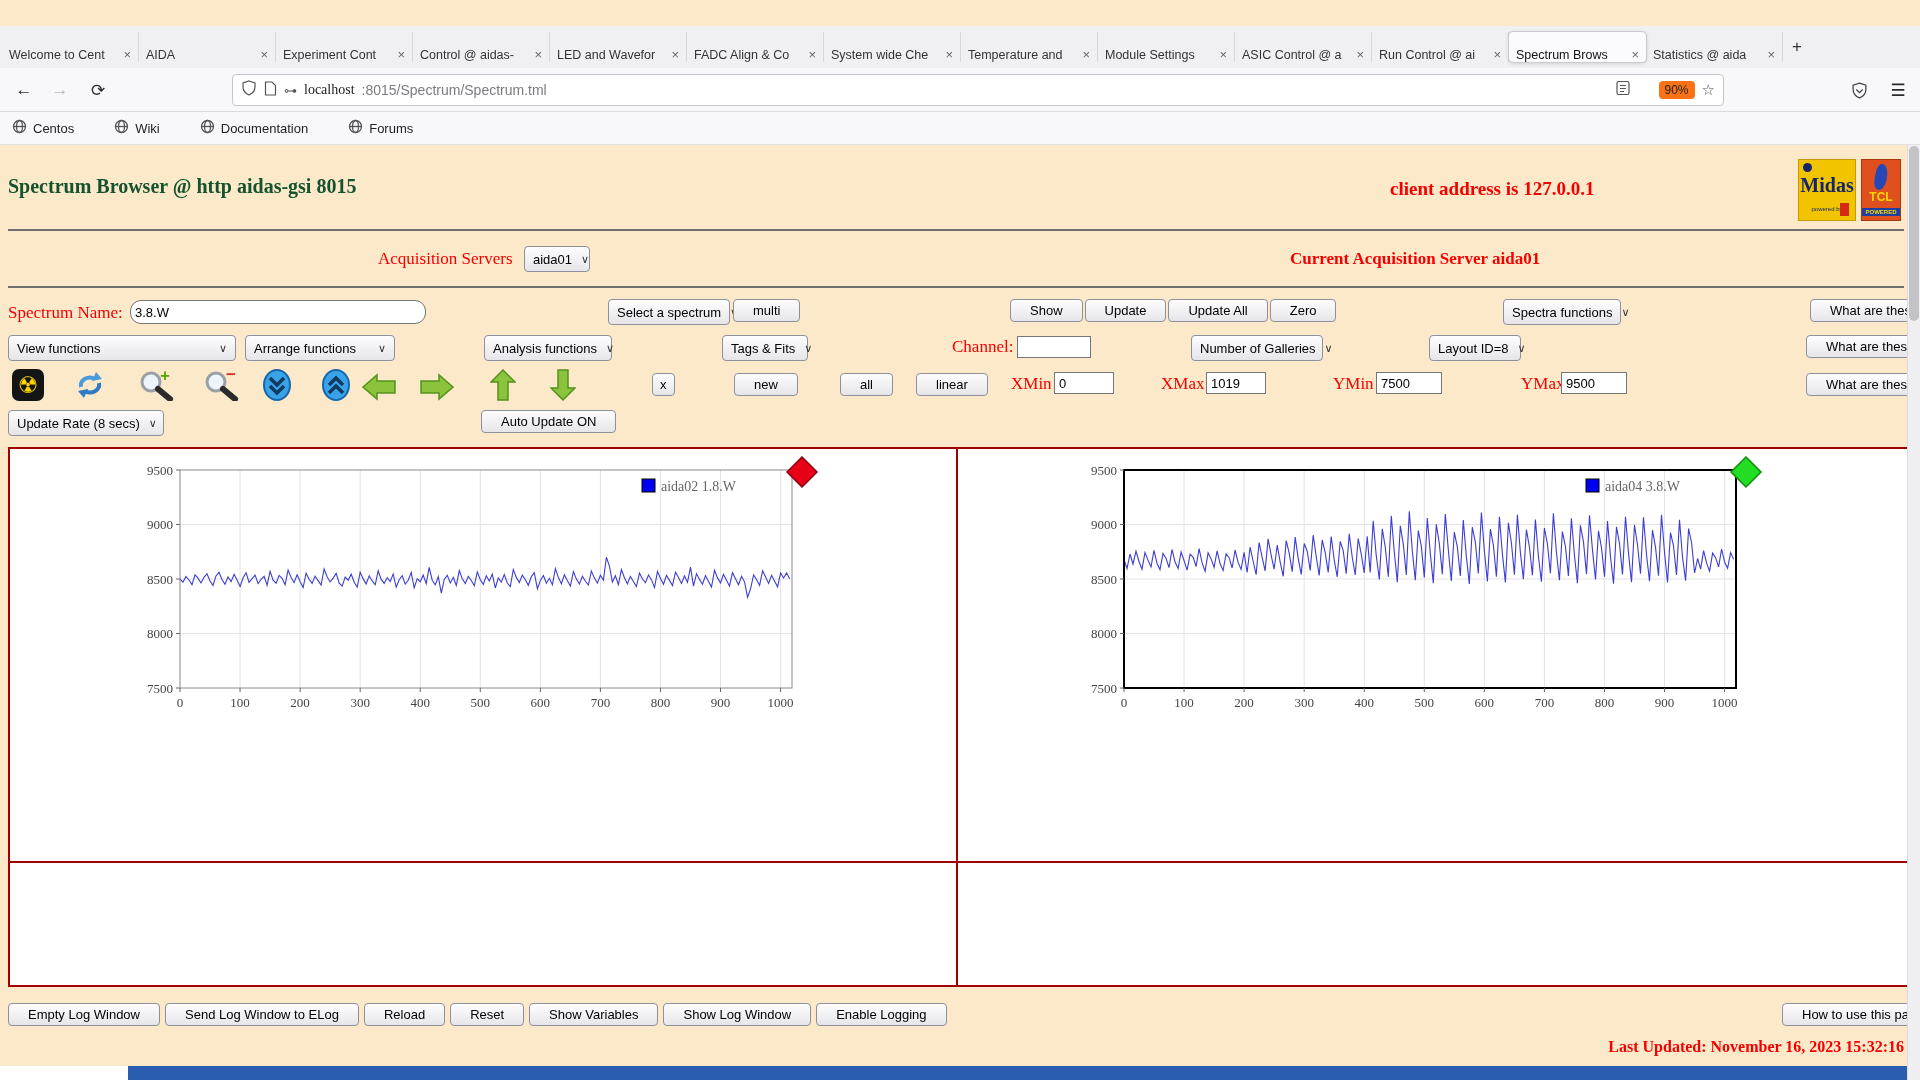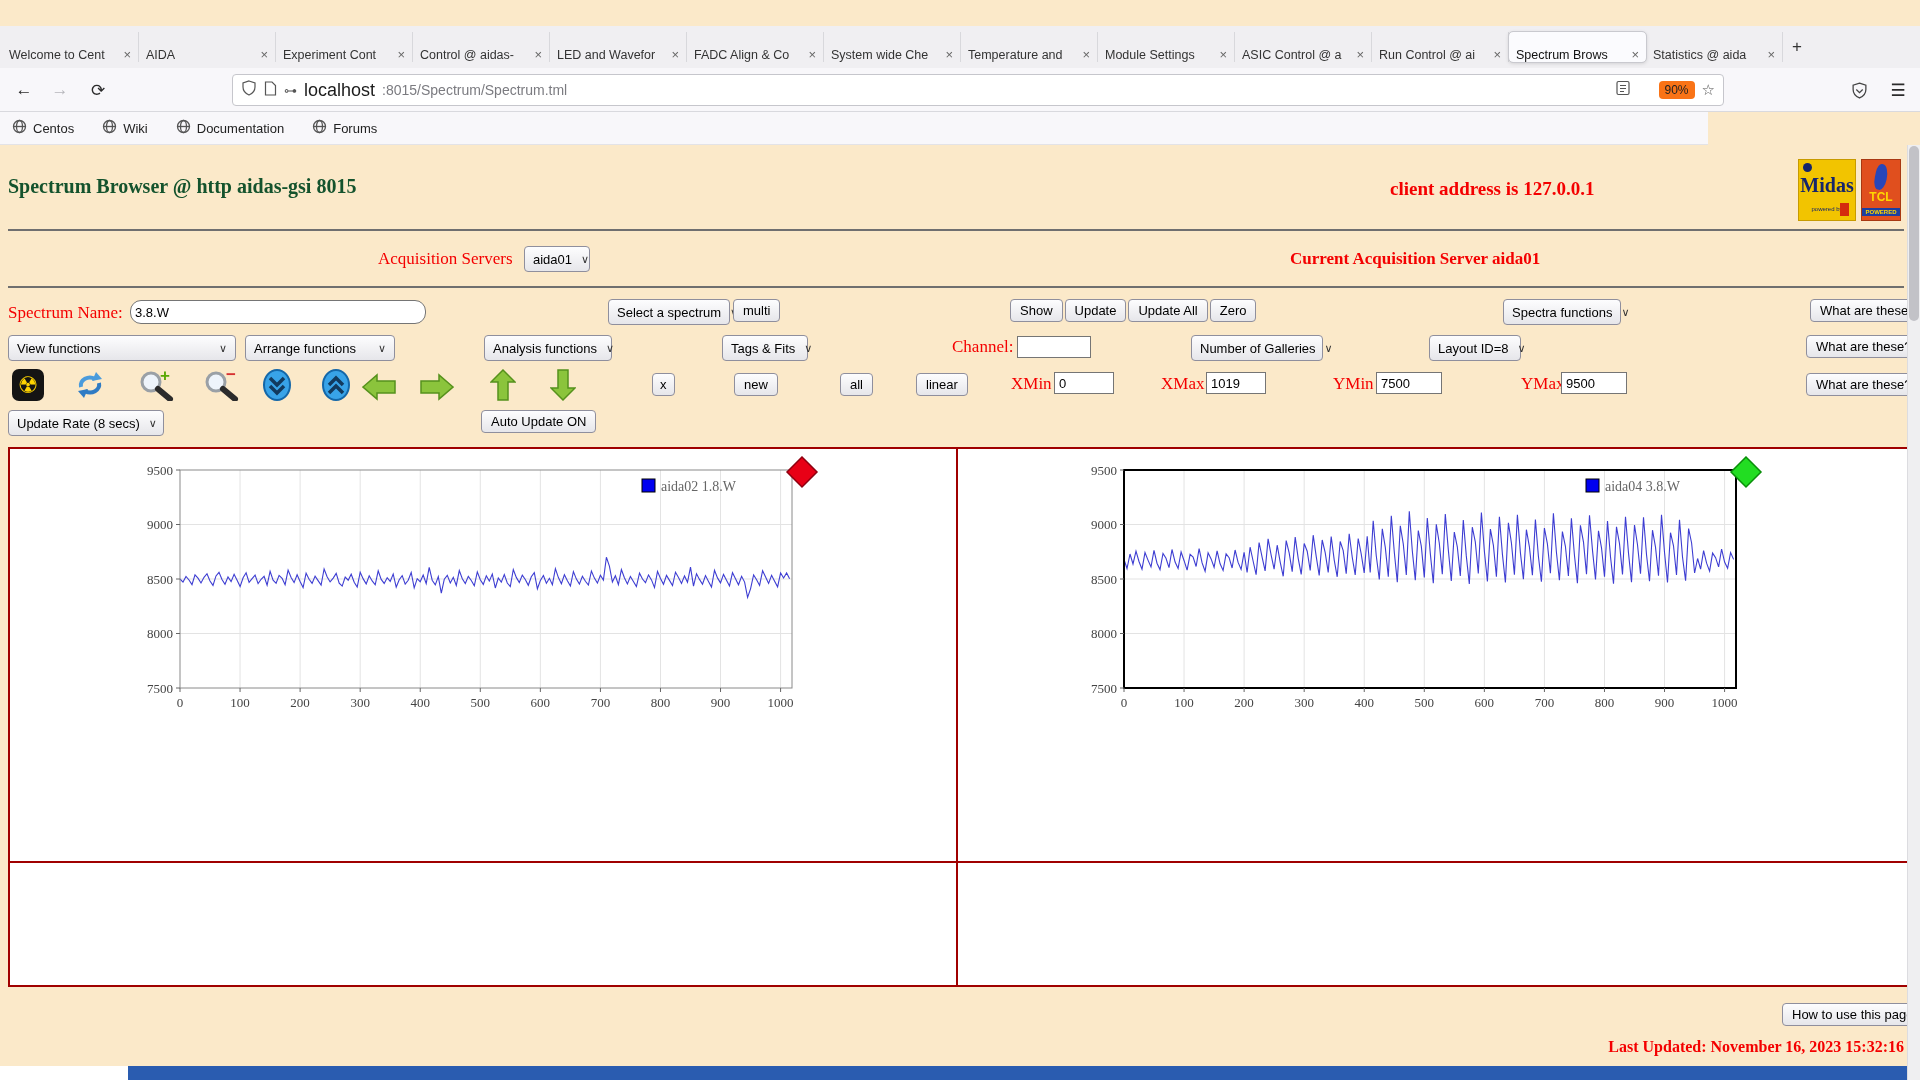--- a/index.html
+++ b/index.html
@@ -14,37 +14,37 @@
   .tab{width:137px;height:30px;margin-top:6px;display:flex;align-items:flex-end;padding:0 7px;box-sizing:border-box;font-size:12.5px;color:#333;border-radius:4px;position:relative;}
   .tab:not(.active){border-right:1px solid #d8d8dc;border-radius:0;}
   .tab.active{background:#fbfbfe;outline:1px solid #c9c9cf;box-shadow:0 1px 4px rgba(0,0,0,.18);color:#111;}
   .tab-label{flex:1;overflow:hidden;white-space:nowrap;}
   .tab-close{color:#666;font-size:13px;padding-left:4px;}
   .newtab{width:28px;height:28px;margin-top:7px;display:flex;align-items:center;justify-content:center;font-size:17px;color:#333;}
   .navbar{position:absolute;left:0;top:68px;width:1920px;height:44px;background:#f8f7fa;border-bottom:1px solid #d9d9de;box-sizing:border-box;}
   .navbtn{position:absolute;top:8px;width:28px;height:28px;display:flex;align-items:center;justify-content:center;font-size:17px;color:#2b2b2b;border-radius:4px;}
   .navbtn.disabled{color:#b6b6bb;}
   .urlbox{position:absolute;left:232px;top:6px;width:1492px;height:32px;background:#fff;border:1px solid #c6c6cc;border-radius:4px;display:flex;align-items:center;padding:0 8px;box-sizing:border-box;gap:7px;}
-  .url-host{font-size:18px;color:#1b1b1b;}
+  .url-host{font-size:14px;color:#1b1b1b;font-family:Liberation Serif, serif;}
   .url-path{font-size:14px;color:#7b7b80;}
   .url-spacer{flex:1;}
   .zoom-badge{background:#f97316;border-radius:4px;font-size:12px;padding:2px 6px;color:#222;margin-left:22px;}
   .url-star{font-size:15px;color:#555;}
   .key-glyph{font-size:13px;color:#555;}
-  .bookmarksbar{position:absolute;left:0;top:112px;width:1708px;height:33px;background:#f8f7fa;border-bottom:1px solid #e3e3e7;display:flex;align-items:center;gap:28px;padding-left:12px;box-sizing:border-box;}
+  .bookmarksbar{position:absolute;left:0;top:112px;width:1920px;height:33px;background:#f8f7fa;border-bottom:1px solid #e3e3e7;display:flex;align-items:center;gap:40px;padding-left:12px;box-sizing:border-box;}
   .bm{display:flex;align-items:center;gap:6px;font-size:13px;color:#222;}
   
   .page{position:absolute;left:0;top:145px;width:1920px;height:935px;background:#fbe9c9;}
   .abs{position:absolute;}
   .ptitle{position:absolute;font:bold 20px "Liberation Serif",serif;color:#14532d;}
   .pclient{position:absolute;font:bold 19px "Liberation Serif",serif;color:#f40000;}
   .rlab{position:absolute;font:17px "Liberation Serif",serif;color:#f40000;white-space:nowrap;}
   .rlab.b{font-weight:bold;}
   .hrline{position:absolute;left:8px;right:16px;height:2px;background:#6f6f6f;}
-  .btn{display:inline-block;background:linear-gradient(#fdfdfe,#e6e6ea);border:1px solid #8f8f9d;border-radius:4px;padding:3px 9px;font:13px "Liberation Sans",sans-serif;color:#000;white-space:nowrap;}
+  .btn{display:inline-block;background:linear-gradient(#fdfdfe,#e6e6ea);border:1px solid #8f8f9d;border-radius:4px;padding:3px 19px;font:13px "Liberation Sans",sans-serif;color:#000;white-space:nowrap;}
   .sel{display:inline-flex;align-items:center;background:linear-gradient(#fdfdfe,#e6e6ea);border:1px solid #8f8f9d;border-radius:4px;height:26px;padding:0 8px;font:13px "Liberation Sans",sans-serif;box-sizing:border-box;white-space:nowrap;}
   .sel::after{content:"∨";margin-left:auto;padding-left:9px;font-size:11px;color:#333;}
   .sel .sel-val{flex:1;}
   .inp{position:absolute;background:#fff;border:1px solid #757575;height:24px;font:13px "Liberation Sans",sans-serif;padding:0 4px;box-sizing:border-box;}
   .grid-table{position:absolute;left:8px;top:302px;width:1904px;height:540px;border:2px solid #a00000;box-sizing:border-box;background:#fff;}
   .grid-v{position:absolute;left:946px;top:0;bottom:0;width:2px;background:#a00000;}
   .grid-h{position:absolute;left:0;right:0;top:412px;height:2px;background:#a00000;}
   .botbtns{position:absolute;left:8px;top:858px;display:flex;gap:5px;}
   .lastupd{position:absolute;right:16px;top:893px;font:bold 16px "Liberation Serif",serif;color:#f40000;}
   .bluebar{position:absolute;left:128px;right:13px;top:921px;height:14px;background:#2a5cb0;}
@@ -422,20 +422,29 @@
         <text x="39" y="127.5" text-anchor="end" font-size="13" fill="#444" font-family="Liberation Serif,serif">8500</text>
         <line x1="42" y1="68.5" x2="46" y2="68.5" stroke="#666"></line>
         <text x="39" y="73" text-anchor="end" font-size="13" fill="#444" font-family="Liberation Serif,serif">9000</text>
         <line x1="42" y1="14" x2="46" y2="14" stroke="#666"></line>
         <text x="39" y="18.5" text-anchor="end" font-size="13" fill="#444" font-family="Liberation Serif,serif">9500</text>
         <rect x="508" y="23" width="13" height="13" fill="#0000f0" stroke="#000"></rect>
         <text x="527" y="34.5" font-size="14" fill="#666" font-family="Liberation Serif,serif">aida04 3.8.W</text>
         <polygon points="668,1 683,16 668,31 653,16" fill="#22dd22" stroke="#0a8f0a" stroke-width="1.5"></polygon>
       </svg>
 
+    <div class="botbtns">
+      <button class="btn">Empty Log Window</button>
+      <button class="btn">Send Log Window to ELog</button>
+      <button class="btn">Reload</button>
+      <button class="btn">Reset</button>
+      <button class="btn">Show Variables</button>
+      <button class="btn">Show Log Window</button>
+      <button class="btn">Enable Logging</button>
+    </div>
     <button class="btn abs" style="left:1782px;top:858px">How to use this page</button>
 
     <div class="lastupd">Last Updated: November 16, 2023 15:32:16</div>
 
     <div class="whitebar"></div>
     <div class="bluebar"></div>
 
     <div class="pscroll">
         <div class="pthumb"></div>
       </div>

